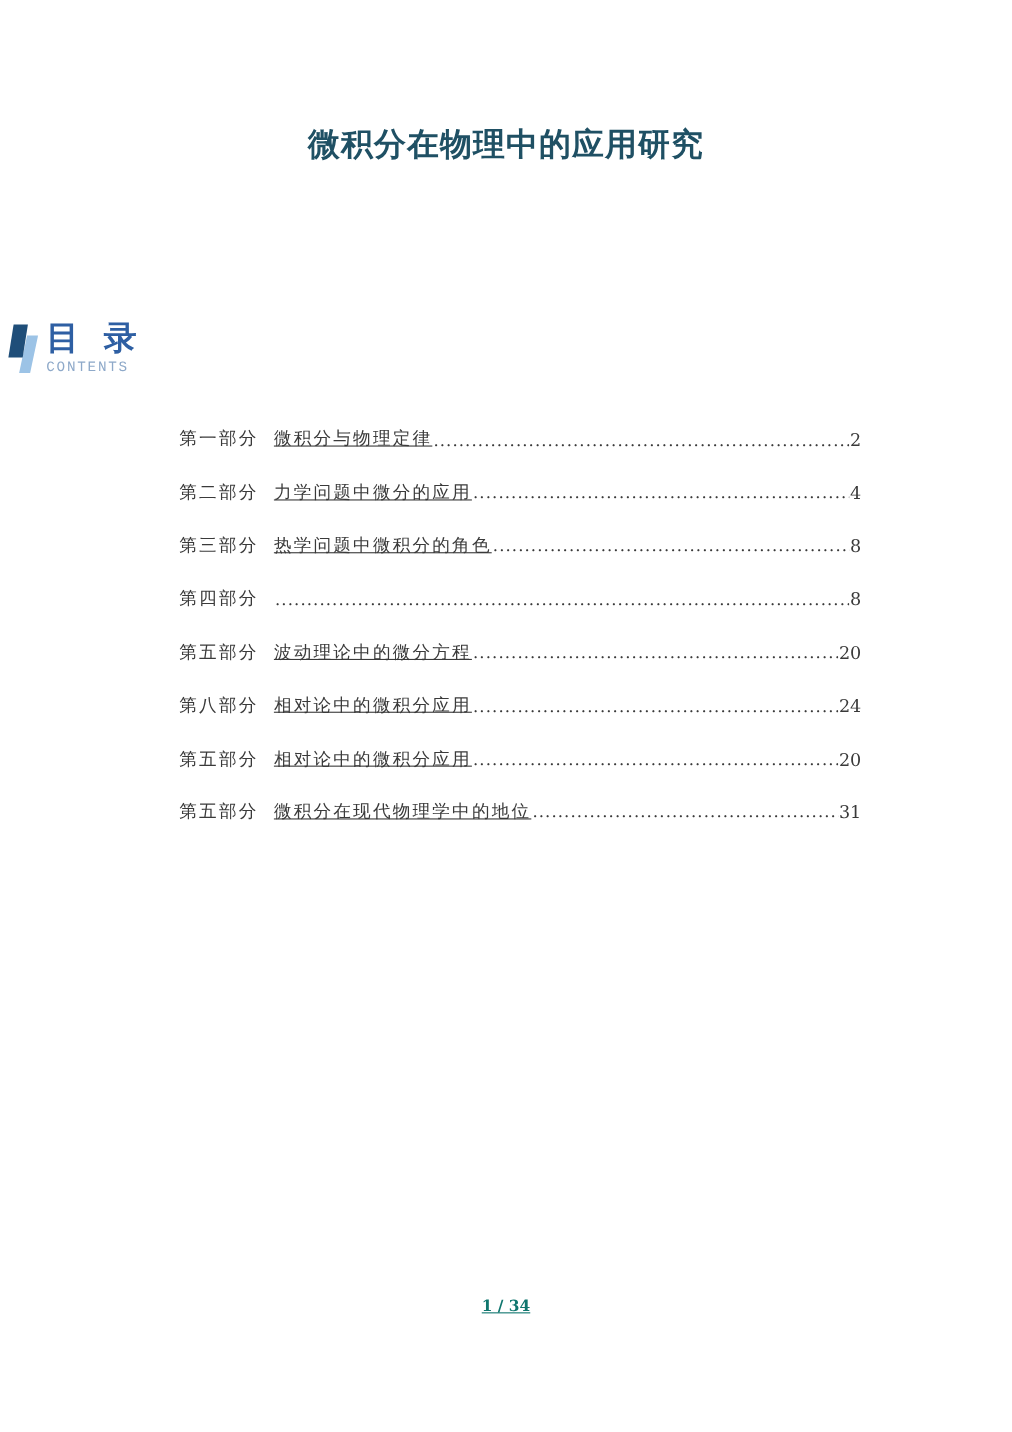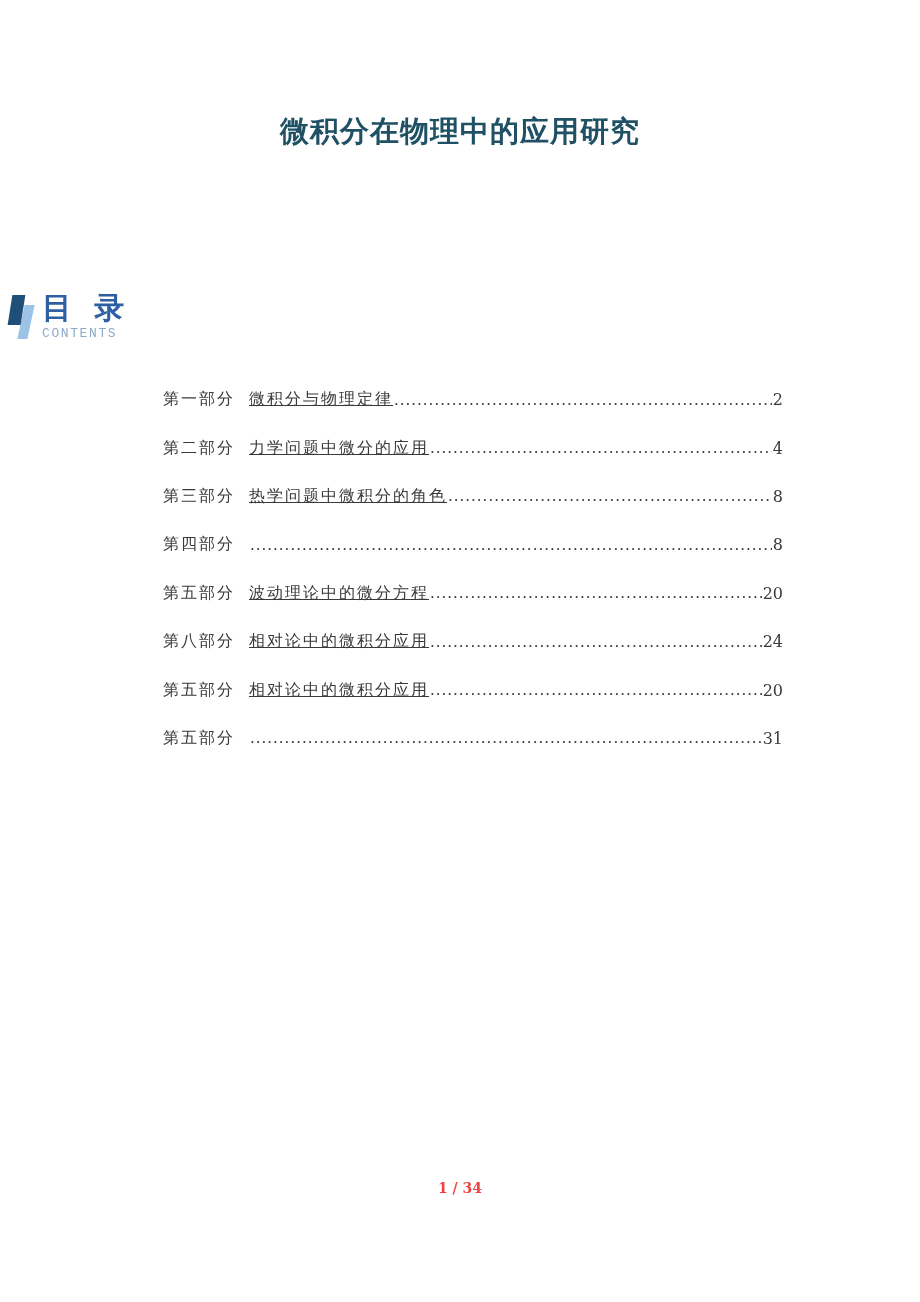--- a/index.html
+++ b/index.html
@@ -86,21 +86,22 @@
     margin: 0 1px;
   }
   .toc-page { flex: none; letter-spacing: 0; }
   .page-footer {
     position: absolute;
     top: 1180px; left: 0;
     width: 100%;
     text-align: center;
     font-size: 14px;
     font-weight: bold;
-    color: #ef4444;
+    color: #0f766e;
+    text-decoration: underline;
   }
 </style>
 </head>
 <body>
 
 <div>
 
   <h1 class="doc-title">微积分在物理中的应用研究</h1>
 
   <div class="toc-header">
@@ -158,20 +159,21 @@
 
   <div class="toc-row">
     <span class="toc-label">第五部分</span>
     <span class="toc-title">相对论中的微积分应用</span>
     <span class="toc-leader">....................................................................................................................................................................................................................................................................</span>
     <span class="toc-page">20</span>
   </div>
 
   <div class="toc-row">
     <span class="toc-label">第五部分</span>
+    <span class="toc-title">微积分在现代物理学中的地位</span>
     <span class="toc-leader">....................................................................................................................................................................................................................................................................</span>
     <span class="toc-page">31</span>
   </div>
 </div>
 
   <div class="page-footer">1 / 34</div>
 
 </div>
 
 </body></html>

